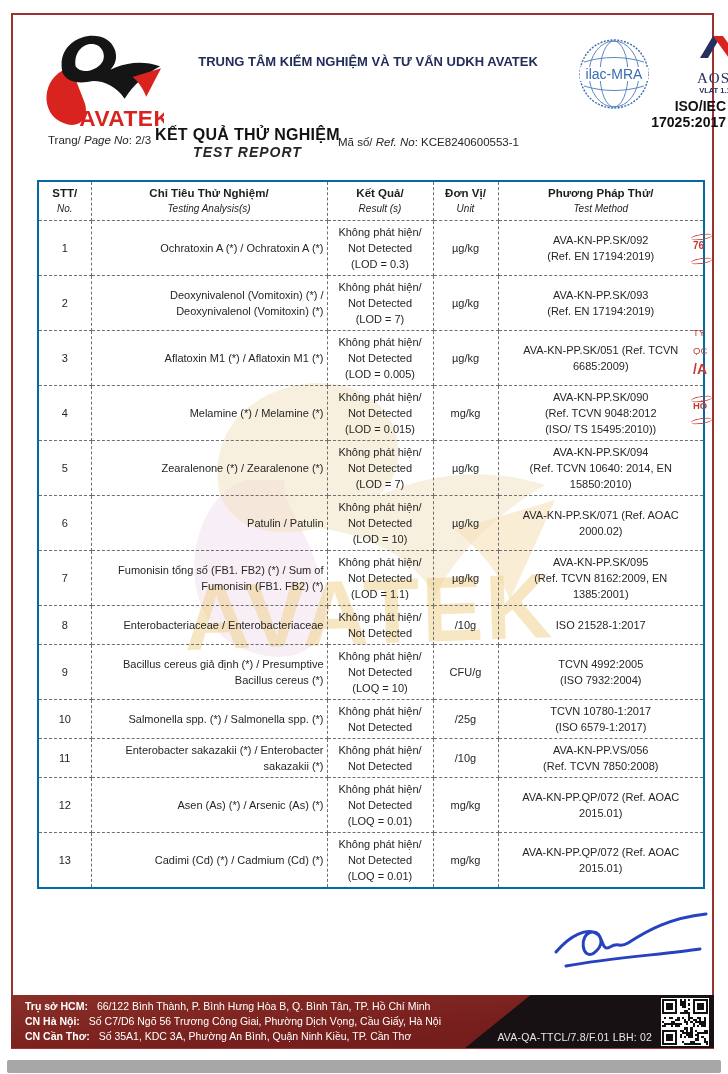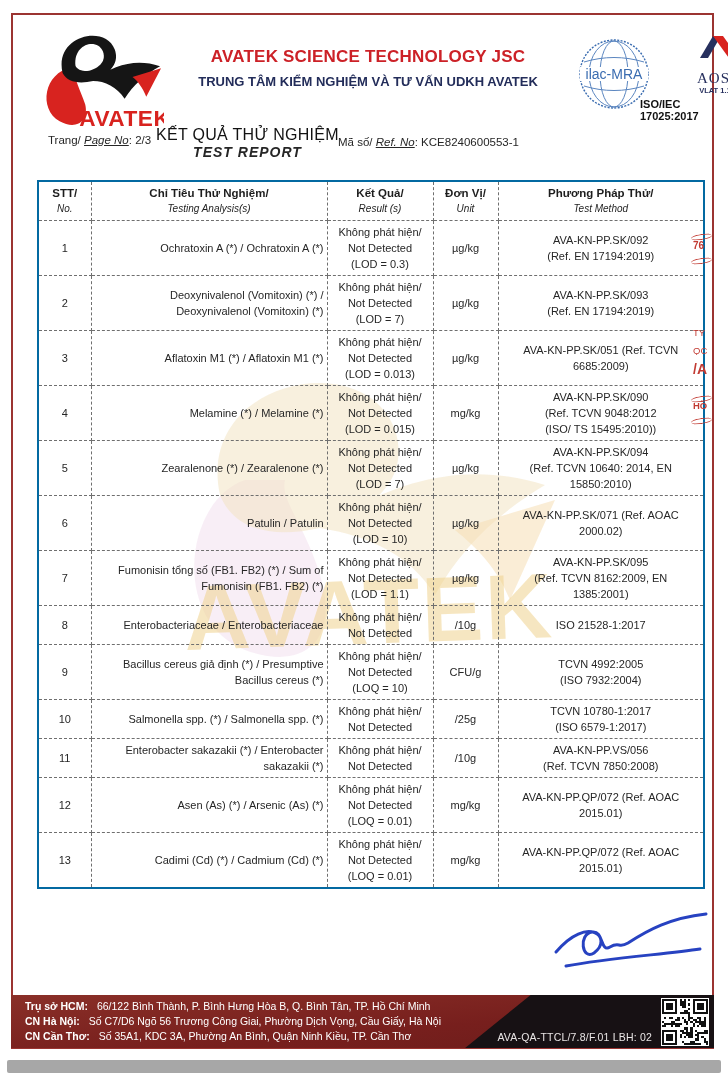--- a/index.html
+++ b/index.html
@@ -7,28 +7,28 @@
         font-family:"Liberation Sans",sans-serif;color:#262626;}
   .frame{position:absolute;left:11px;top:13px;width:699px;height:1032px;border:2px solid #9b3431;z-index:0;}
 
   
   .logo{position:absolute;left:36px;top:25px;width:128px;height:108px;z-index:2;}
   .company{position:absolute;left:168px;top:47px;width:400px;text-align:center;z-index:2;}
   .company .name{font-size:17px;font-weight:bold;color:#cc2127;letter-spacing:.2px;}
   .company .sub{font-size:13px;font-weight:bold;color:#232d5a;margin-top:7px;}
   .ilac{position:absolute;left:576px;top:36px;width:76px;height:76px;z-index:2;}
   .aosc{position:absolute;left:688px;top:31px;width:66px;height:66px;z-index:2;}
-  .iso-line{position:absolute;left:640px;top:98px;width:86px;font-size:11px;font-weight:bold;color:#111;text-align:left;z-index:2;}
+  .iso-line{position:absolute;left:640px;top:98px;width:86px;font-size:14px;font-weight:bold;color:#111;text-align:right;z-index:2;}
 
   .pageno{position:absolute;left:48px;top:134px;font-size:11.5px;z-index:2;}
   .title-block{position:absolute;left:150px;top:126px;width:195px;text-align:center;z-index:2;}
-  .title-vi{font-size:16px;font-weight:normal;color:#121212;letter-spacing:.3px;}
+  .title-vi{font-size:16px;font-weight:bold;color:#121212;letter-spacing:.3px;}
   .title-en{font-size:14px;font-weight:bold;font-style:italic;letter-spacing:1px;}
   .refno{position:absolute;left:338px;top:136px;font-size:11.5px;z-index:2;}
-  .it{font-style:italic;text-decoration:underline;}
+  .it{font-style:italic;}
 
   
   .watermark{position:absolute;left:125px;top:320px;width:470px;height:420px;z-index:1;pointer-events:none;}
 
   
   table.results{position:absolute;left:37px;top:180px;width:666px;border-collapse:collapse;table-layout:fixed;
     font-size:11px;z-index:2;background:transparent;border:2px solid #0369a1;}
   .results th,.results td{border:1px dashed #6f6f6f;vertical-align:middle;padding:3px 3px;line-height:16px;}
   .results th{font-weight:bold;font-size:11.5px;color:#1d1d1d;}
   .th-en{font-weight:normal;font-style:italic;font-size:10px;}
@@ -65,21 +65,20 @@
     <svg viewBox="0 0 130 108" width="128" height="108">
       <path d="M36,42 C8,48 2,84 24,97 C40,106 54,98 50,80 C45,64 38,54 40,44 Z" fill="#d8231f"></path>
       <path d="M27,48 C18,10 70,-2 80,24 C86,41 70,51 58,55 C80,39 102,33 126,41 C110,50 99,60 90,74 C82,62 70,56 58,56 C45,59 32,58 27,48 Z" fill="#151515"></path>
       <path d="M40,40 C38,18 62,12 68,26 C72,37 62,44 52,46 C46,46 41,44 40,40 Z" fill="#ffffff"></path>
       <path d="M98,52 L127,43 L112,72 C108,62 103,56 98,52 Z" fill="#d8231f"></path>
       <text x="44" y="102" font-family="Liberation Sans, sans-serif" font-size="23" font-weight="bold" fill="#d8231f" letter-spacing="0.5">AVATEK</text>
     </svg>
   </div>
 
   <div class="company">
-    <div class="name">AVATEK SCIENCE TECHNOLOGY JSC</div>
     <div class="sub">TRUNG TÂM KIỂM NGHIỆM VÀ TƯ VẤN UDKH AVATEK</div>
   </div>
 
   <div class="ilac">
     <svg viewBox="0 0 76 76" width="76" height="76">
       <circle cx="38" cy="38" r="34" fill="none" stroke="#3a6cb0" stroke-width="1.4" stroke-dasharray="2 1.4"></circle>
       <ellipse cx="38" cy="38" rx="14" ry="33" fill="none" stroke="#5b86c0" stroke-width="1"></ellipse>
       <ellipse cx="38" cy="38" rx="25" ry="33" fill="none" stroke="#5b86c0" stroke-width="1"></ellipse>
       <path d="M8,26 C28,20 48,20 68,26" fill="none" stroke="#5b86c0" stroke-width="1"></path>
       <path d="M8,50 C28,56 48,56 68,50" fill="none" stroke="#5b86c0" stroke-width="1"></path>
@@ -181,21 +180,21 @@
             <div>AVA-KN-PP.SK/093</div>
             <div>(Ref. EN 17194:2019)</div>
           </td>
         </tr>
         <tr>
           <td class="c-no">3</td>
           <td class="c-analysis">Aflatoxin M1 (*) / Aflatoxin M1 (*)</td>
           <td class="c-result">
             <div>Không phát hiện/</div>
             <div>Not Detected</div>
-            <div>(LOD = 0.013)</div>
+            <div>(LOD = 0.005)</div>
           </td>
           <td class="c-unit">µg/kg</td>
           <td class="c-method">
             <div>AVA-KN-PP.SK/051 (Ref. TCVN</div>
             <div>6685:2009)</div>
           </td>
         </tr>
         <tr>
           <td class="c-no">4</td>
           <td class="c-analysis">Melamine (*) / Melamine (*)</td>

